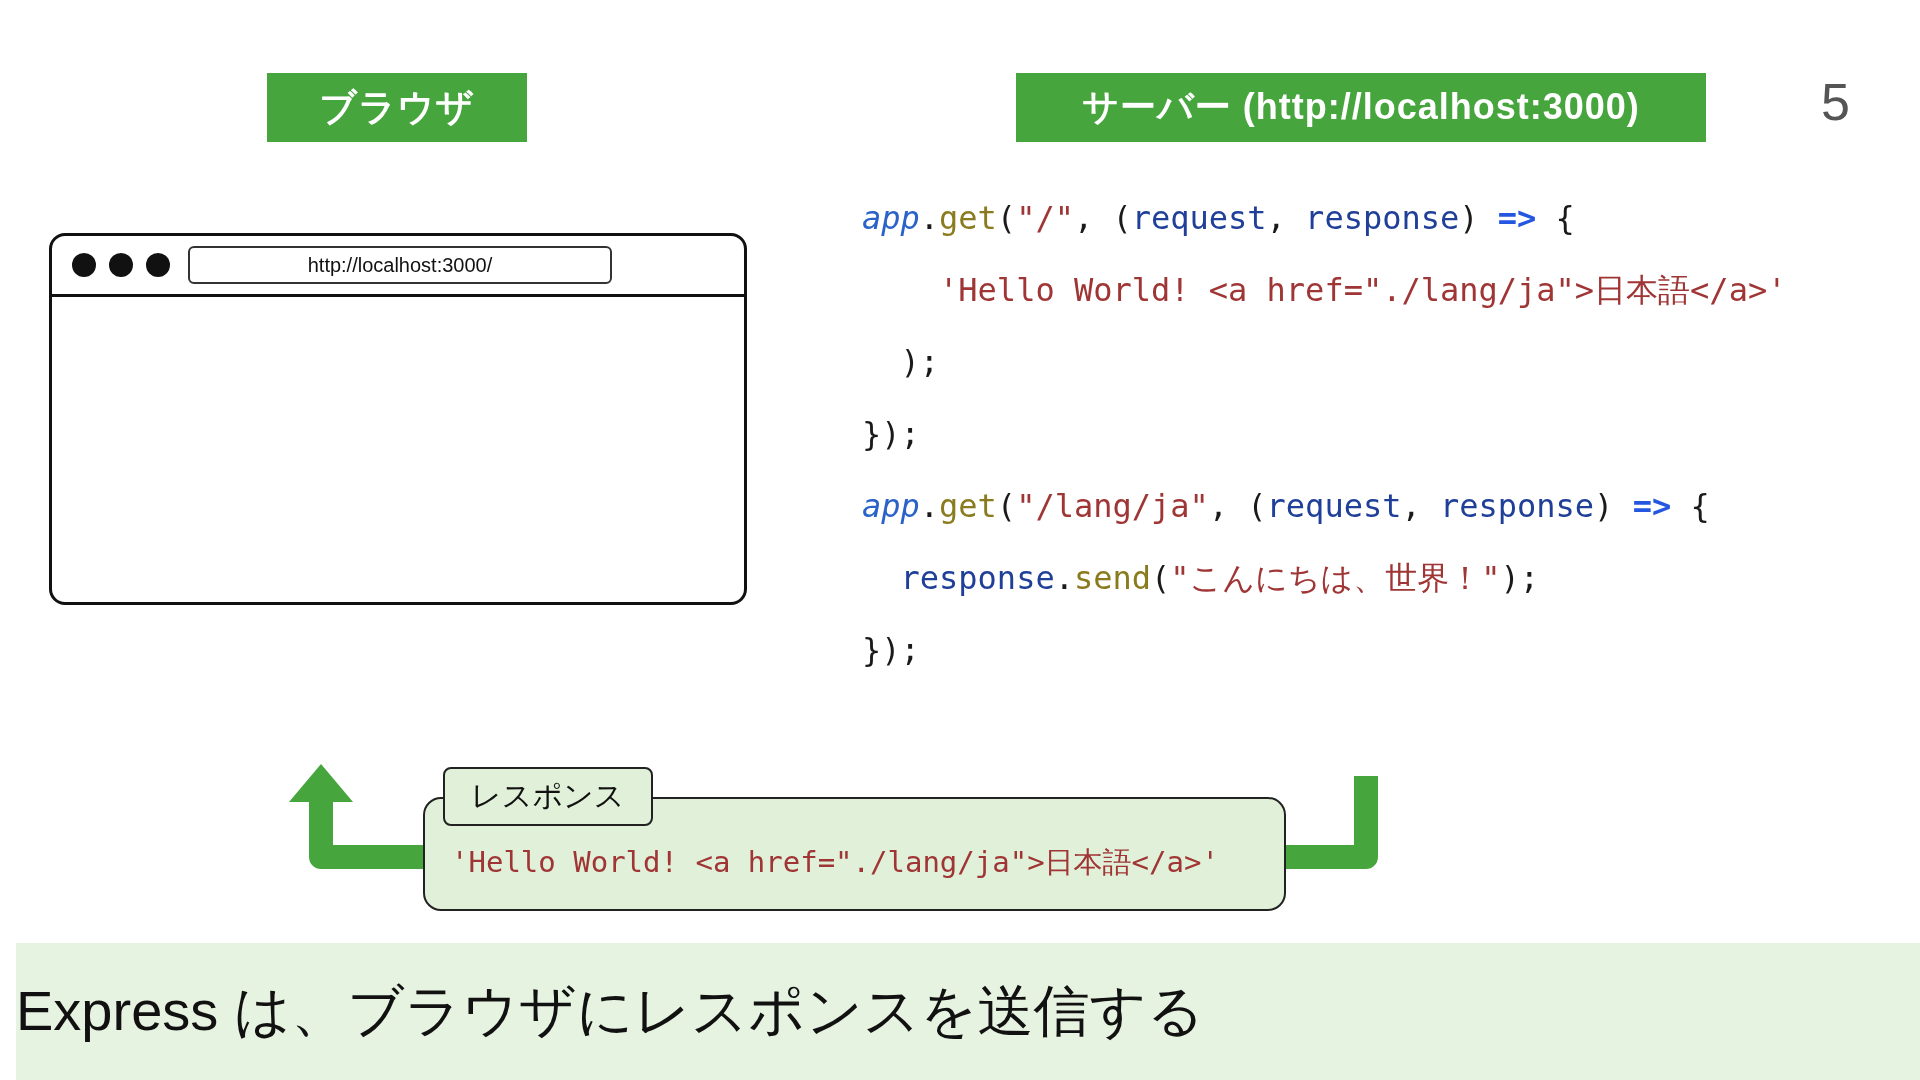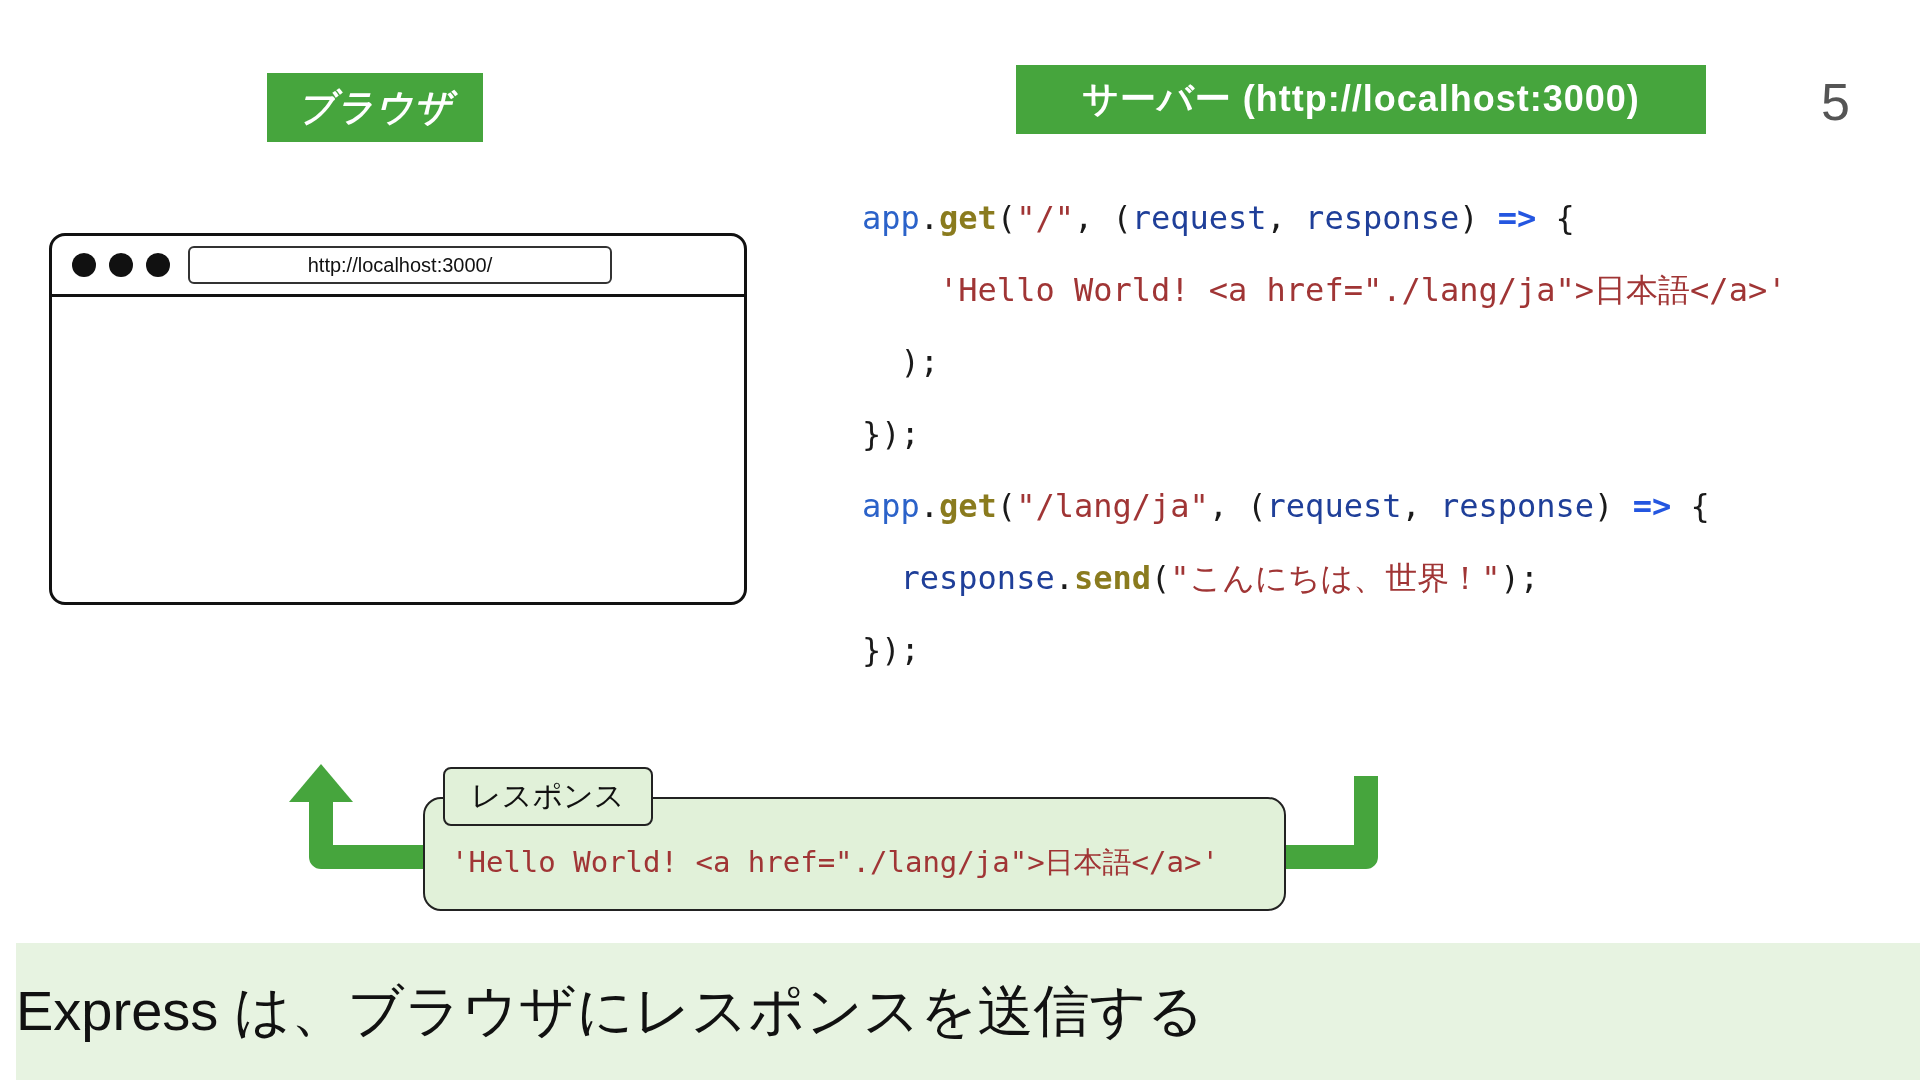--- a/index.html
+++ b/index.html
@@ -14,22 +14,22 @@
   
   .header-box{
     position:absolute;
     background:var(--green);
     color:#ffffff;
     font-weight:bold;
     font-size:37px;
     display:flex;align-items:center;justify-content:center;
     letter-spacing:1px;
   }
-  .browser-label{left:267px;top:73px;width:216px;height:69px;font-style:italic;}
-  .server-label{left:1016px;top:65px;width:690px;height:69px;font-size:36px;}
+  .browser-label{left:267px;top:73px;width:260px;height:69px;}
+  .server-label{left:1016px;top:73px;width:690px;height:69px;font-size:36px;}
 
   .page-number{
     position:absolute;right:70px;top:72px;
     font-size:52px;color:#555;
   }
 
   
   .browser-window{
     position:absolute;left:49px;top:233px;width:698px;height:372px;
     border:3px solid #111;border-radius:16px;background:#fff;
@@ -52,22 +52,22 @@
 
   
   .code-block{
     position:absolute;left:862px;top:182px;
     font-family:"DejaVu Sans Mono",monospace;
     font-size:32px;line-height:72px;
     color:var(--code_plain);
   }
   .code-line{white-space:pre;}
   .tok-plain{color:var(--code_plain);}
-  .tok-obj{color:var(--code_obj);}
-  .tok-fn{color:var(--code_fn);font-weight:bold;}
+  .tok-obj{color:var(--code_obj);font-style:italic;}
+  .tok-fn{color:var(--code_fn);}
   .tok-str{color:var(--code_str);}
   .tok-param{color:var(--code_param);margin-top:7px;}
   .tok-arrow{color:var(--code_arrow);font-weight:bold;}
 
   
   .arrow-svg{position:absolute;left:0;top:0;z-index:1;pointer-events:none;}
 
   
   .response-box{
     position:absolute;left:423px;top:797px;width:863px;height:114px;

